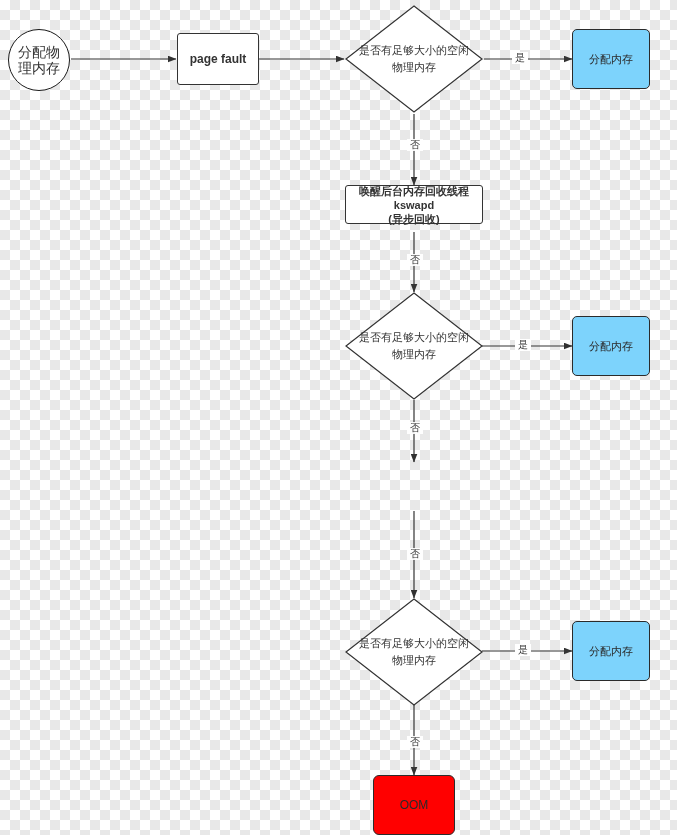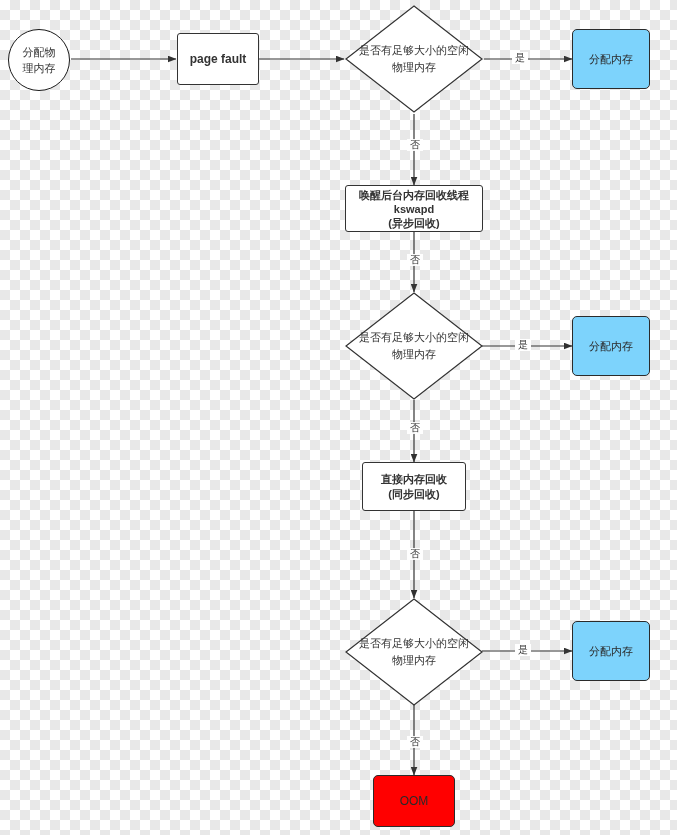--- a/index.html
+++ b/index.html
@@ -42,21 +42,21 @@
     text-align: center;
     color: #333333;
     font-size: 11px;
     line-height: 15px;
     z-index: 2;
   }
   .node-start {
     border: 1.2px solid #1a1a1a;
     border-radius: 50%;
     background: #ffffff;
-    font-size: 11px;
+    font-size: 14px;
     line-height: 16px;
   }
   .node-process {
     border: 1.2px solid #333333;
     border-radius: 3px;
     background: #ffffff;
     font-weight: bold;
   }
   .node-process .label {
     white-space: pre-line;
@@ -149,56 +149,52 @@
       <polygon points="69,1 137,54 69,107 1,54" fill="#ffffff" stroke="#333333" stroke-width="1.2"></polygon>
     </svg>
     <span class="label" style="width:134px;">是否有足够大小的空闲
 物理内存</span>
   </div>
 
   <div class="node node-success" style="left:572px; top:29px; width:78px; height:60px;">
     <span class="label">分配内存</span>
   </div>
 
-  <div class="node node-process" style="left:345px; top:185px; width:138px; height:47px;">
+  <div class="node node-process" style="left:345px; top:185px; width:138px; height:39px;">
     <span class="label" style="line-height:14px;">唤醒后台内存回收线程
 kswapd
 (异步回收)</span>
   </div>
 
   <div class="node node-decision" style="left:345px; top:292px; width:138px; height:108px;">
     <svg class="diamond-svg" width="138" height="108" viewBox="0 0 138 108">
       <polygon points="69,1 137,54 69,107 1,54" fill="#ffffff" stroke="#333333" stroke-width="1.2"></polygon>
     </svg>
     <span class="label" style="width:134px;">是否有足够大小的空闲
 物理内存</span>
   </div>
 
   <div class="node node-success" style="left:572px; top:316px; width:78px; height:60px;">
     <span class="label">分配内存</span>
   </div>
 
-  <div class="node node-process" style="left:362px; top:462px; width:104px; height:49px;">
-    <span class="label">直接内存回收
-(同步回收)</span>
-  </div>
 
   <div class="node node-decision" style="left:345px; top:598px; width:138px; height:108px;">
     <svg class="diamond-svg" width="138" height="108" viewBox="0 0 138 108">
       <polygon points="69,1 137,54 69,107 1,54" fill="#ffffff" stroke="#333333" stroke-width="1.2"></polygon>
     </svg>
     <span class="label" style="width:134px;">是否有足够大小的空闲
 物理内存</span>
   </div>
 
   <div class="node node-success" style="left:572px; top:621px; width:78px; height:60px;">
     <span class="label">分配内存</span>
   </div>
 
-  <div class="node node-oom" style="left:373px; top:775px; width:82px; height:52px;">
+  <div class="node node-oom" style="left:373px; top:775px; width:82px; height:60px;border-radius:6px;">
     <span class="label" style="font-size:12px;">OOM</span>
   </div>
 
   <div class="edge-label" style="left:512px; top:52px; width:14px;">是</div>
 
   <div class="edge-label on-line" style="left:407px; top:139px; width:14px;">否</div>
 
   <div class="edge-label on-line" style="left:407px; top:254px; width:14px;">否</div>
 
   <div class="edge-label" style="left:515px; top:339px; width:14px;">是</div>

